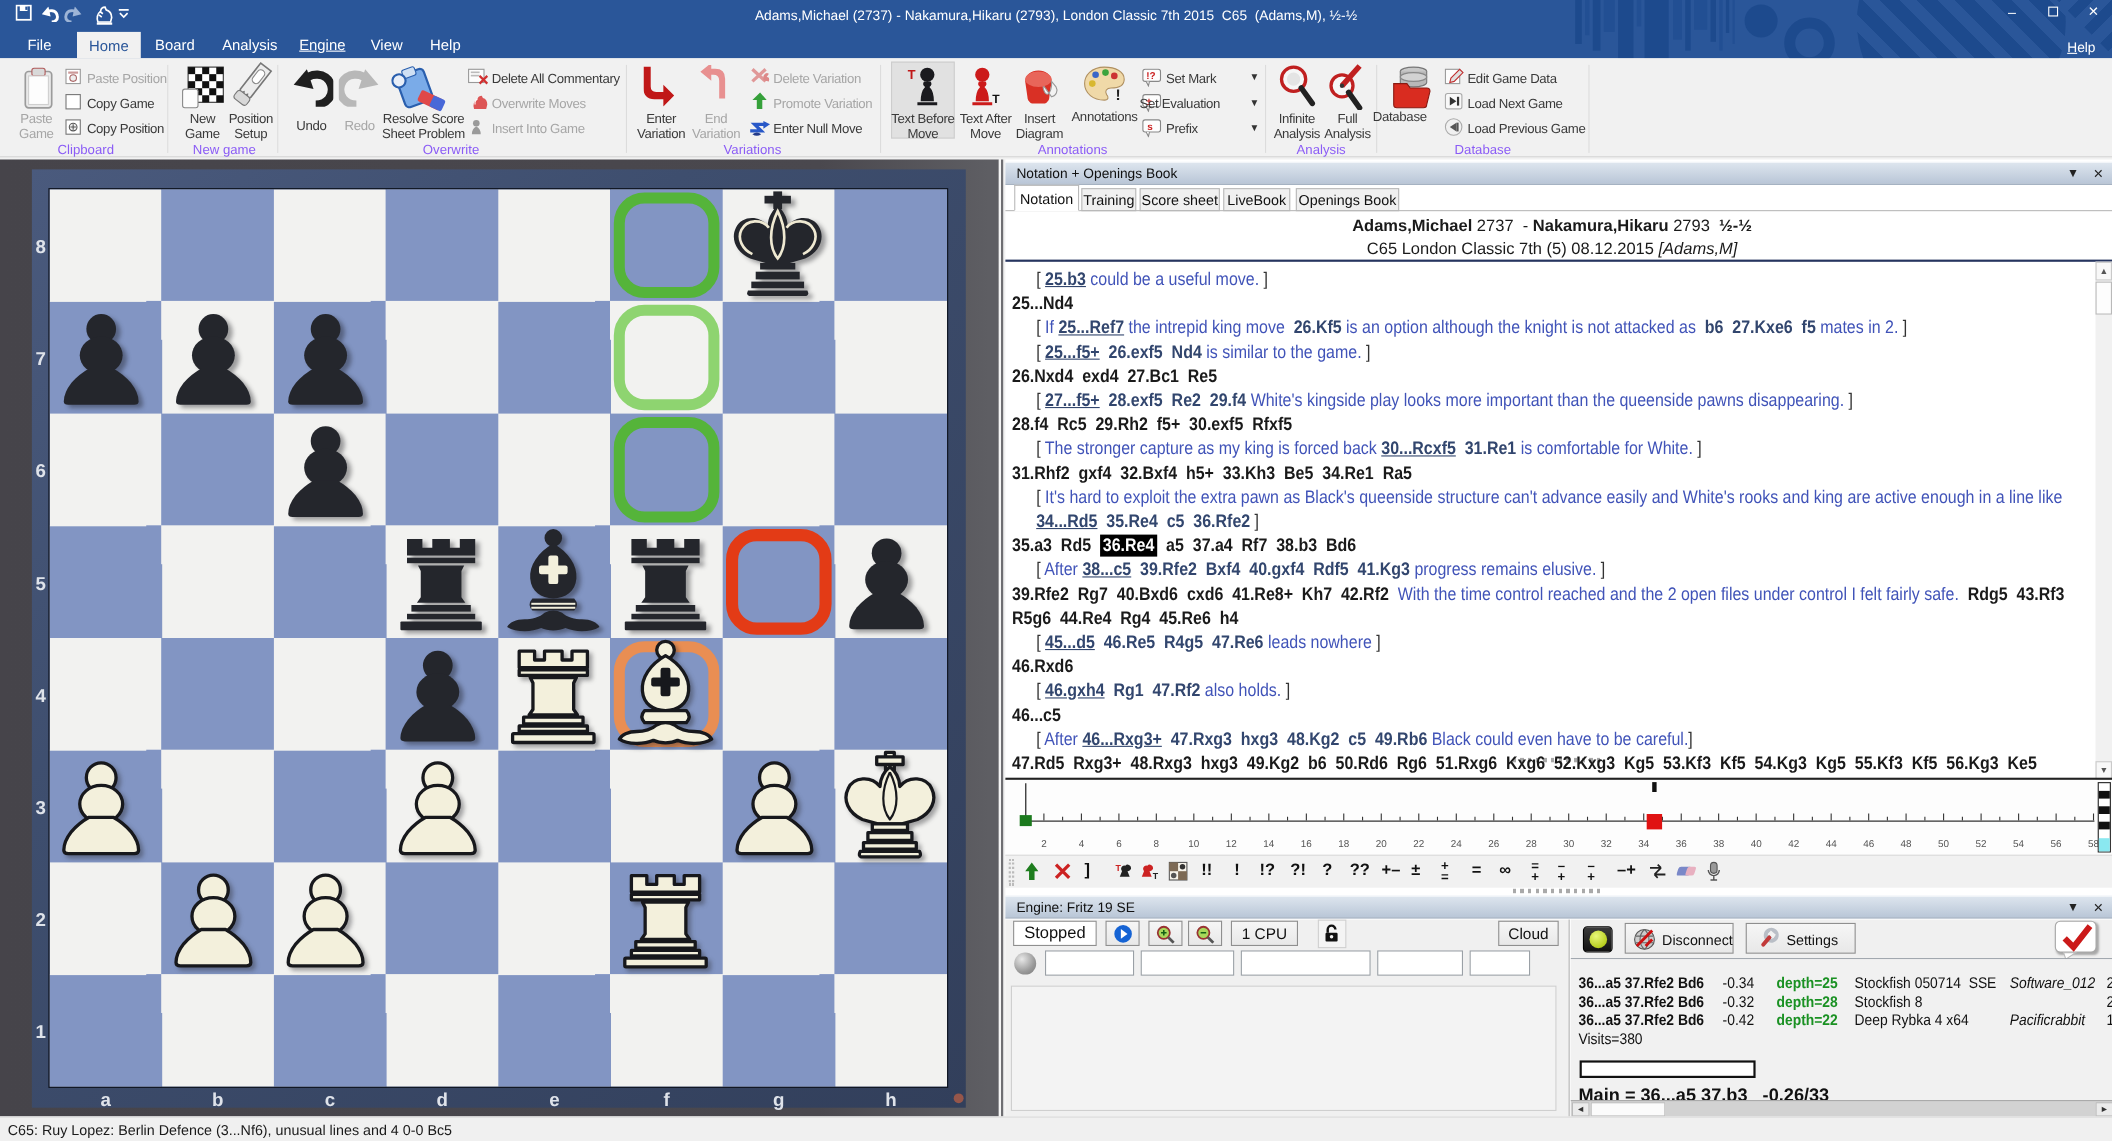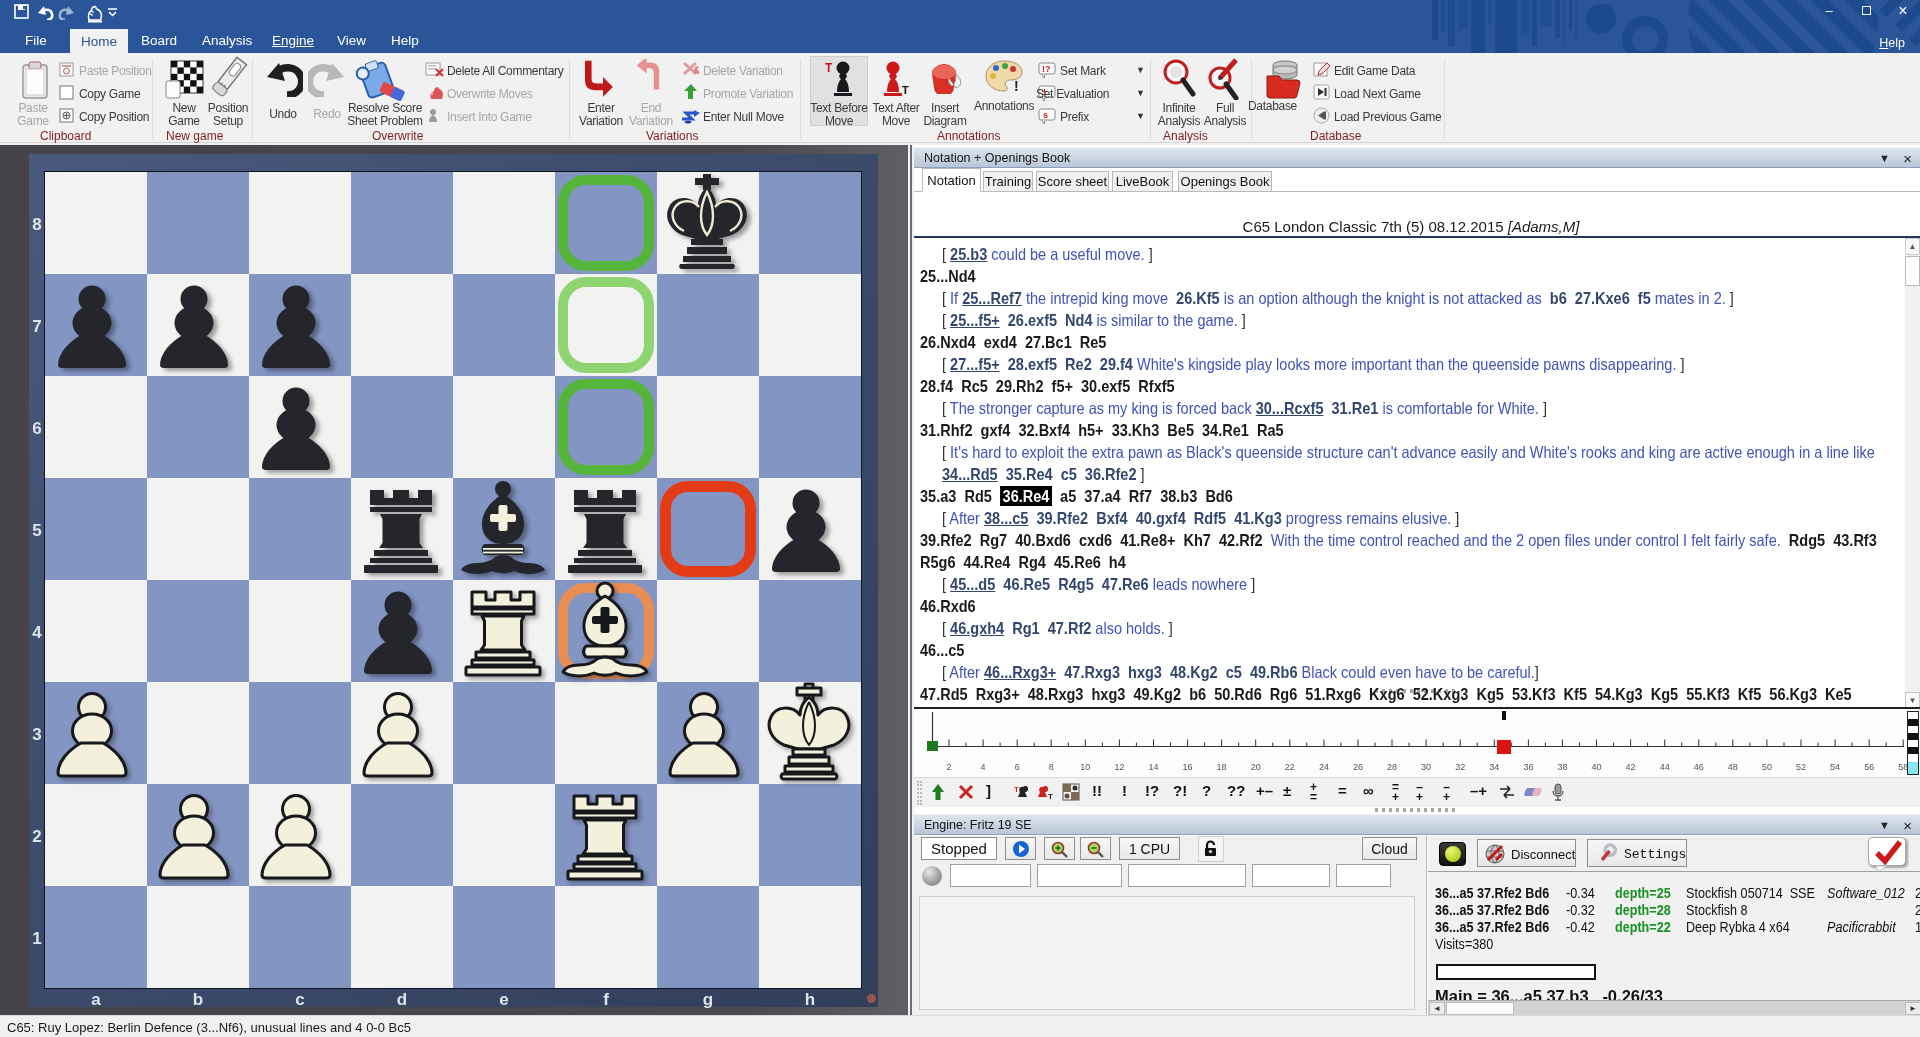--- a/index.html
+++ b/index.html
@@ -16,21 +16,21 @@
 .wbtn{position:absolute;top:0;color:#fff;font-size:13px;width:34px;height:22px;text-align:center;line-height:22px;}
 .mtab{position:absolute;top:0;height:24px;line-height:24px;color:#fff;font-size:13.5px;}
 #hometab{position:absolute;left:70px;top:0;width:58px;height:24px;background:#f1f1f1;color:#2a5699;text-align:center;line-height:25px;font-size:13.5px;}
 #helpright{position:absolute;right:15px;top:36px;color:#fff;font-size:12.5px;}
 
 #ribbon{left:0;top:53px;width:1920px;height:90px;background:#f1f1f1;border-bottom:1px solid #d5d5d5;}
 .rsep{position:absolute;top:6px;width:1px;height:80px;background:#dcdcdc;}
 .rlbl{position:absolute;font-size:12px;color:#3a3a3a;white-space:nowrap;letter-spacing:-0.3px;}
 .rlbl2{position:absolute;font-size:12px;color:#3a3a3a;white-space:nowrap;text-align:center;letter-spacing:-0.3px;line-height:12.5px;padding-top:1px;}
 .gray{color:#a6a6a6;}
-.glabel{position:absolute;top:76px;font-size:12px;color:#7f1d1d;white-space:nowrap;}
+.glabel{position:absolute;top:76px;font-size:12px;color:#8b5cf6;text-align:center;white-space:nowrap;}
 
 #boardpanel{left:0;top:145px;width:908px;height:870px;background:linear-gradient(90deg,#46444a 0%,#4a484e 82%,#5e5e63 99%);}
 #splitstrip{left:908px;top:145px;width:4px;height:870px;background:#f4f4f4;border-right:2px solid #6e6e72;}
 #boardframe{position:absolute;left:29px;top:9px;width:849px;height:853px;background:linear-gradient(135deg,#4a5a7d 0%,#3e4e6e 35%,#323f5b 100%);}
 #squares{position:absolute;left:16px;top:18px;width:816px;height:816px;outline:1px solid #0e131e;background:conic-gradient(#8295c3 0 90deg,#f2f2f0 0 180deg,#8295c3 0 270deg,#f2f2f0 0);background-size:204px 204px;}
 .rank{position:absolute;left:0px;width:16px;text-align:center;color:#dfe3ea;font-size:17px;font-weight:bold;}
 .file{position:absolute;top:836px;width:102px;text-align:center;color:#dfe3ea;font-size:17px;font-weight:bold;}
 .hl{position:absolute;width:96px;height:96px;border-radius:28px;}
 .pc{position:absolute;width:102px;height:102px;}
 svg.pc{overflow:visible;}
@@ -94,20 +94,21 @@
       <path d="M13,7 C10,2 3,3 2,8 C1,12 4,14 7,14" stroke="#9db4d6" stroke-width="2.6" fill="none"></path>
       <path d="M10,0 L16,7 L8,9 Z" fill="#9db4d6"></path>
     </svg>
   <svg class="qat-ic" style="left:84px;" width="20" height="19">
       <path d="M5,16 q-2,-6 2.5,-10 q0.5,-3.5 4,-3.5 l1,2.5 q5,1.5 5,7 l-1,4 Z M7,6.5 l2.5,2 M6,9.5 l2.5,2" stroke="#fff" stroke-width="1.5" fill="none"></path>
       <path d="M4,16.5 h14 v2 h-14 Z" fill="#fff"></path>
     </svg>
   <svg class="qat-ic" style="left:107px;top:8px;" width="12" height="10">
       <path d="M1,1 h9 M2,4 l3.5,3.5 L9,4" stroke="#fff" stroke-width="1.5" fill="none"></path>
     </svg>
+  <div id="title-text" class="abs">Adams,Michael (2737) - Nakamura,Hikaru (2793), London Classic 7th 2015&nbsp; C65&nbsp; (Adams,M), ½-½</div>
   <div class="wbtn" style="left:1812px;">–</div>
   <div class="wbtn" style="left:1849px;"><span style="display:inline-block;width:9px;height:9px;border:1.4px solid #fff;margin-top:6px;"></span></div>
   <div class="wbtn" style="left:1886px;font-size:16px;">×</div>
 </div>
 <div id="menurow" class="abs">
   <div class="mtab" style="left:25px;">File</div>
   <div id="hometab">Home</div>
   <div class="mtab" style="left:141px;">Board</div>
   <div class="mtab" style="left:202px;">Analysis</div>
   <div class="mtab" style="left:272px;text-decoration:underline;">Engine</div>
@@ -503,20 +504,21 @@
     <div class="mn" style="right:8px;top:2px;font-size:15px;">×</div>
   </div>
 
   <div class="tab" style="left:8px;top:23px;width:59px;height:24px;line-height:24px;background:#fff;border-bottom:1px solid #fff;z-index:2;">Notation</div>
   <div class="tab" style="left:69px;top:26px;width:50px;height:21px;line-height:20px;">Training</div>
   <div class="tab" style="left:122px;top:26px;width:73px;height:21px;line-height:20px;">Score sheet</div>
   <div class="tab" style="left:198px;top:26px;width:61px;height:21px;line-height:20px;">LiveBook</div>
   <div class="tab" style="left:264px;top:26px;width:94px;height:21px;line-height:20px;">Openings Book</div>
   <div style="position:absolute;left:0;top:46px;width:1008px;height:1px;background:#b9b9b9;"></div>
 
+  <div style="position:absolute;left:0;top:52px;width:994px;text-align:center;font-size:15px;color:#1a1a1a;"><b>Adams,Michael</b> 2737&nbsp; - <b>Nakamura,Hikaru</b> 2793&nbsp; <b>½-½</b></div>
   <div style="position:absolute;left:0;top:73px;width:994px;text-align:center;font-size:15px;color:#1a1a1a;">C65 London Classic 7th (5) 08.12.2015 <i>[Adams,M]</i></div>
   <div style="position:absolute;left:0;top:91px;width:1008px;height:2px;background:#26355f;"></div>
 
   <div style="position:absolute;left:461px;top:544px;width:80px;height:4px;background:repeating-linear-gradient(90deg,#a9a9a9 0 3px,transparent 3px 7px);"></div>
     <div style="position:absolute;left:461px;top:663px;width:80px;height:4px;background:repeating-linear-gradient(90deg,#a9a9a9 0 3px,transparent 3px 7px);"></div>
   <div id="nlines">
     <div class="nline" style="left:28px;top:100px;"><span class="nb">[ </span><span class="nvu">25.b3</span><span class="nc"> could be a useful move. </span><span class="nb">]</span></div>
     <div class="nline" style="left:6px;top:122px;">25...Nd4</div>
     <div class="nline" style="left:28px;top:144px;"><span class="nb">[ </span><span class="nc">If </span><span class="nvu">25...Ref7</span><span class="nc"> the intrepid king move &nbsp;</span><span class="nv">26.Kf5</span><span class="nc"> is an option although the knight is not attacked as &nbsp;</span><span class="nv">b6 &nbsp;27.Kxe6 &nbsp;f5</span><span class="nc"> mates in 2. </span><span class="nb">]</span></div>
     <div class="nline" style="left:28px;top:166px;"><span class="nb">[ </span><span class="nvu">25...f5+</span><span class="nv"> &nbsp;26.exf5 &nbsp;Nd4 </span><span class="nc">is similar to the game. </span><span class="nb">]</span></div>
@@ -768,21 +770,21 @@
       <span style="position:absolute;left:33px;top:7px;font-size:13px;color:#111;">Disconnect</span>
     </div>
     <div class="btn" style="left:159px;top:3px;width:100px;height:28px;">
       <svg width="24" height="24" style="position:absolute;left:7px;top:2px;">
           <g transform="rotate(40 12 12)">
             <path d="M12,2 a5,5 0 1 0 0.01,0 M12,2 v5 h0.01 v-5" fill="none" stroke="#b9bec6" stroke-width="3.6"></path>
             <path d="M9,4 h6 v4 h-6 z" fill="#f0f0f0"></path>
             <rect x="10.2" y="8" width="3.6" height="12" rx="1.6" fill="#c23a3a"></rect>
           </g>
         </svg>
-      <span style="position:absolute;left:36px;top:7px;font-size:13px;color:#111;font-family:Liberation Mono, monospace;">Settings</span>
+      <span style="position:absolute;left:36px;top:7px;font-size:13px;color:#111;">Settings</span>
     </div>
     <div style="position:absolute;left:440px;top:1px;width:38px;height:29px;background:#fff;border:1px solid #a8a8a8;border-radius:5px;box-shadow:1.5px 1.5px 2px rgba(0,0,0,.3);"></div>
     <svg style="position:absolute;left:441px;top:2px;" width="38" height="34">
         <path d="M8,15 L16,23 L31,4" stroke="#cb1a1a" stroke-width="5.5" fill="none"></path>
         <path d="M7,28 l11,0 l-9,6 z" fill="#fff" stroke="#bbb"></path>
       </svg>
     <div style="position:absolute;left:0px;top:35px;width:494px;height:1px;background:#9aa0a8;"></div>
     <div style="position:absolute;left:0px;top:36px;width:494px;height:128px;background:#f1f1f1;"></div>
     <div class="erow" style="left:7px;top:49px;font-weight:bold;">36...a5 37.Rfe2 Bd6</div>
       <div class="erow" style="left:138px;top:49px;">-0.34</div>

